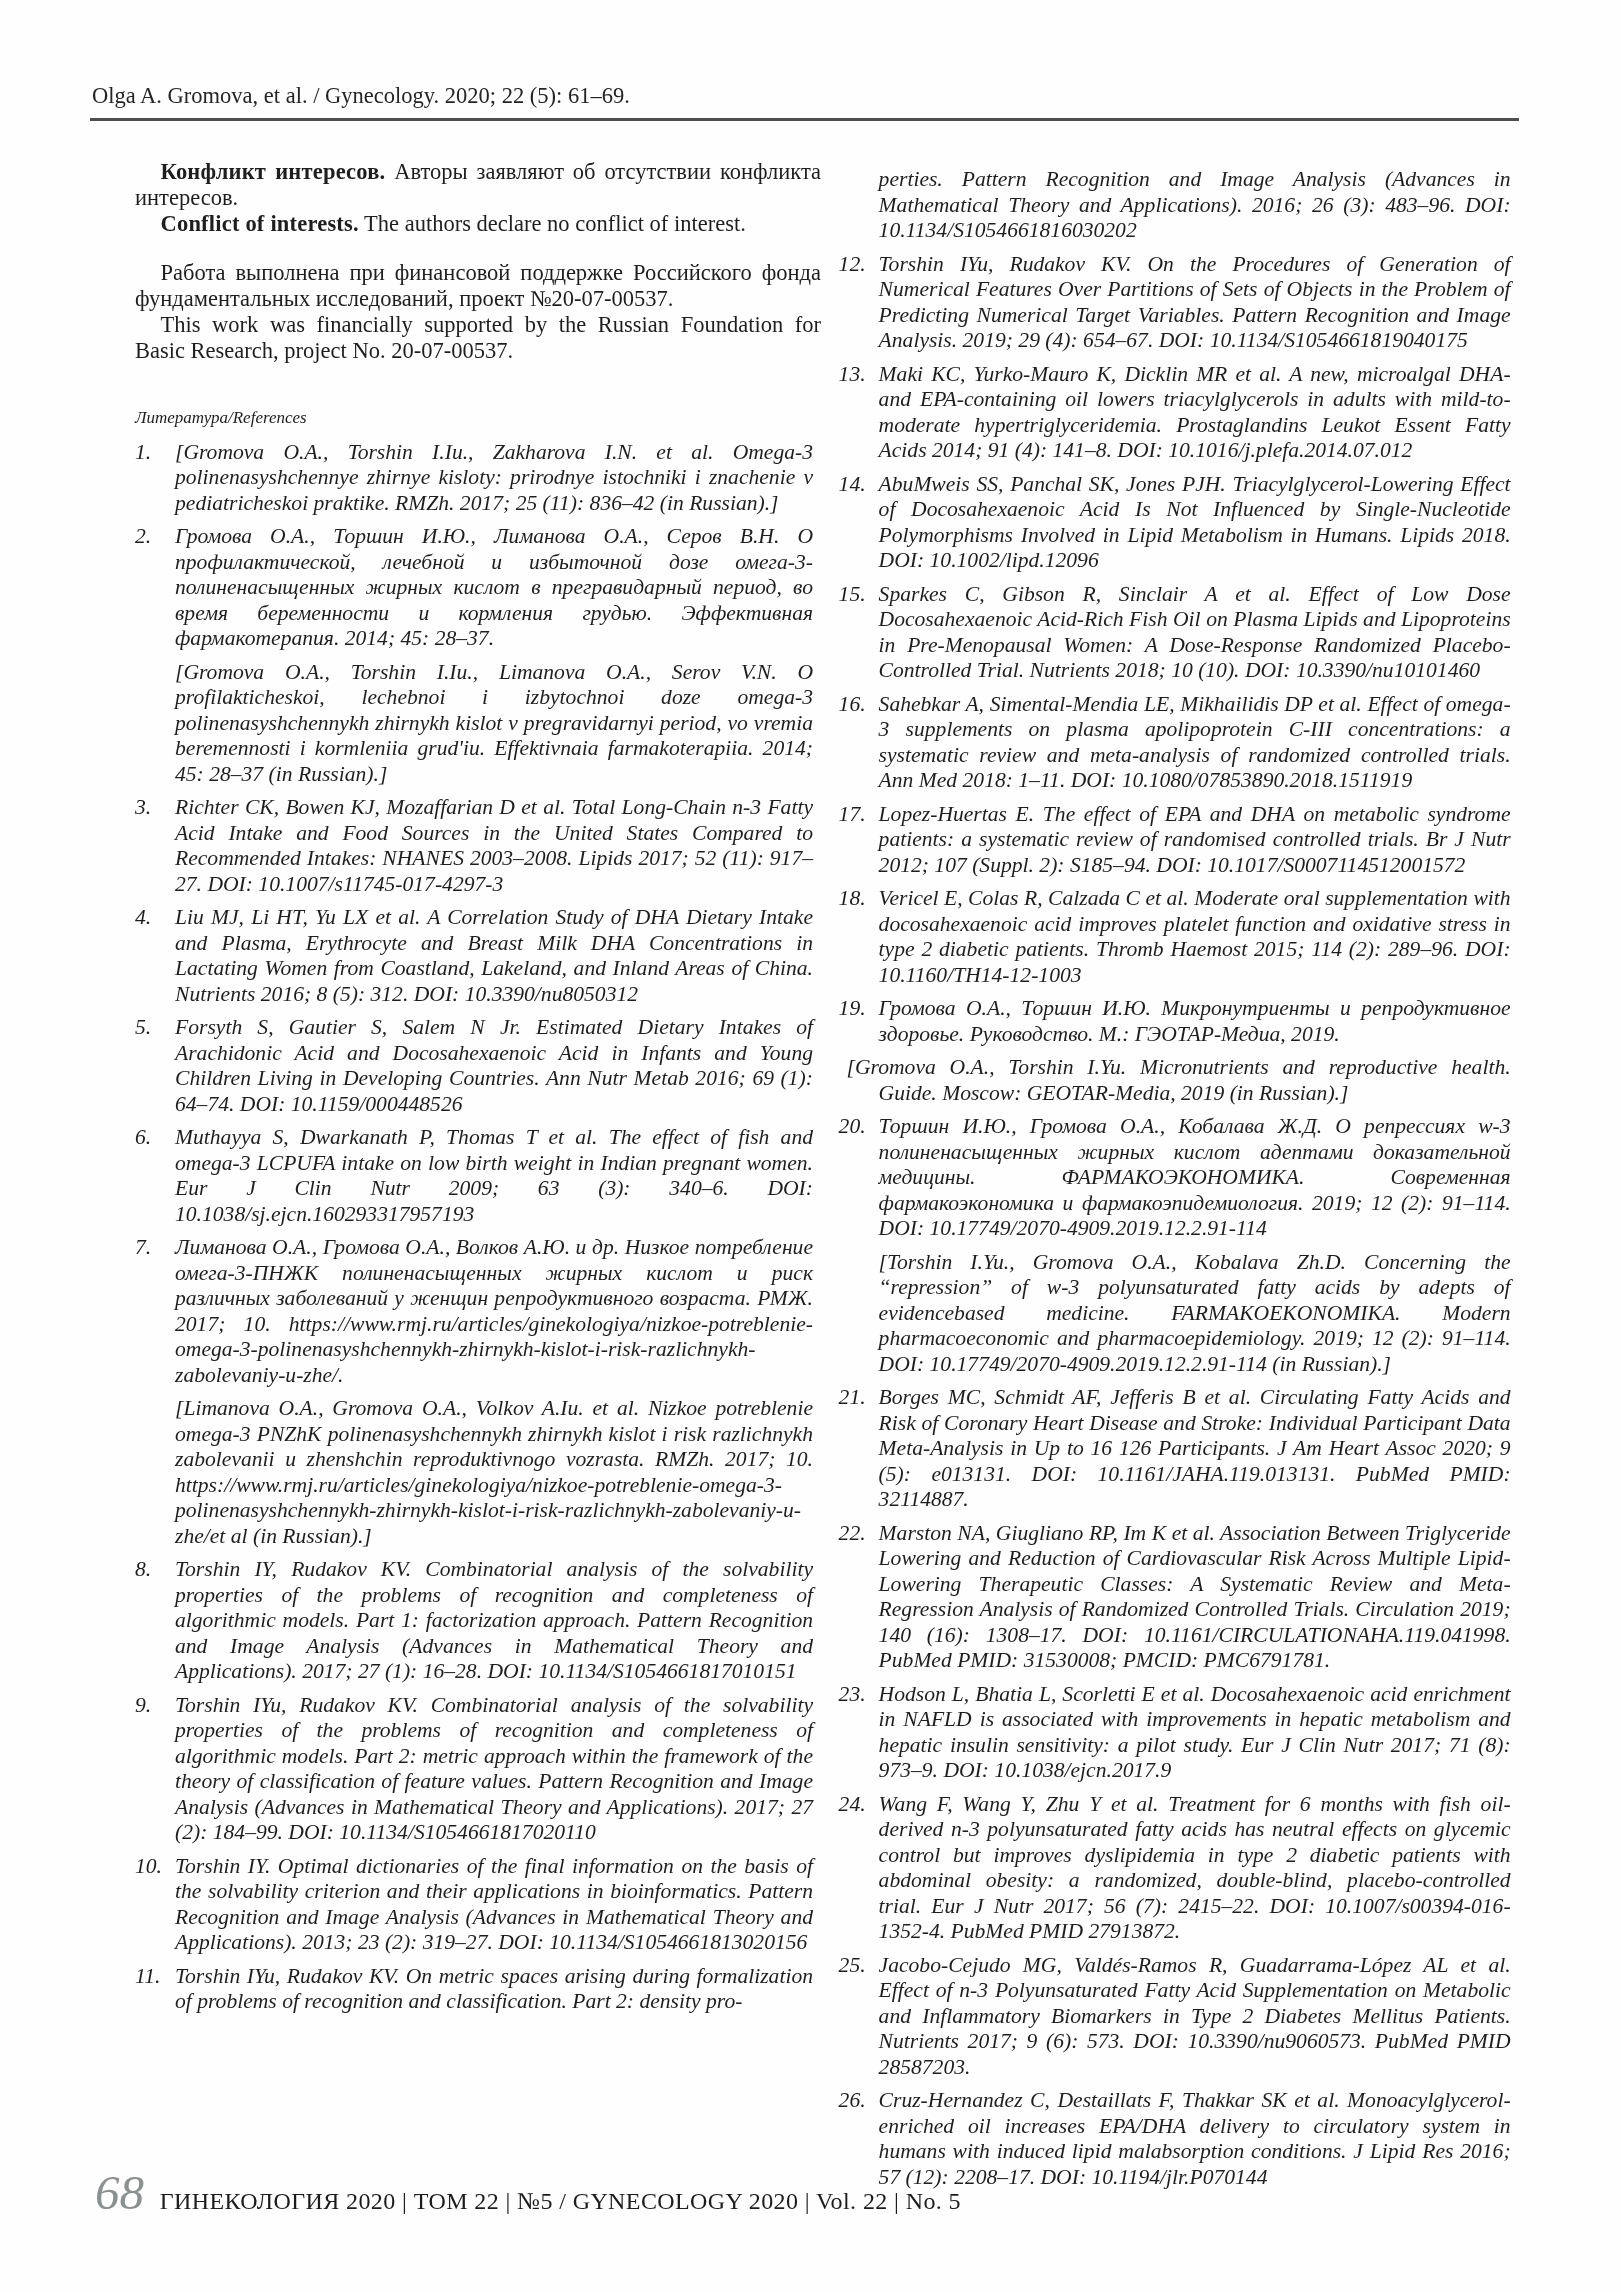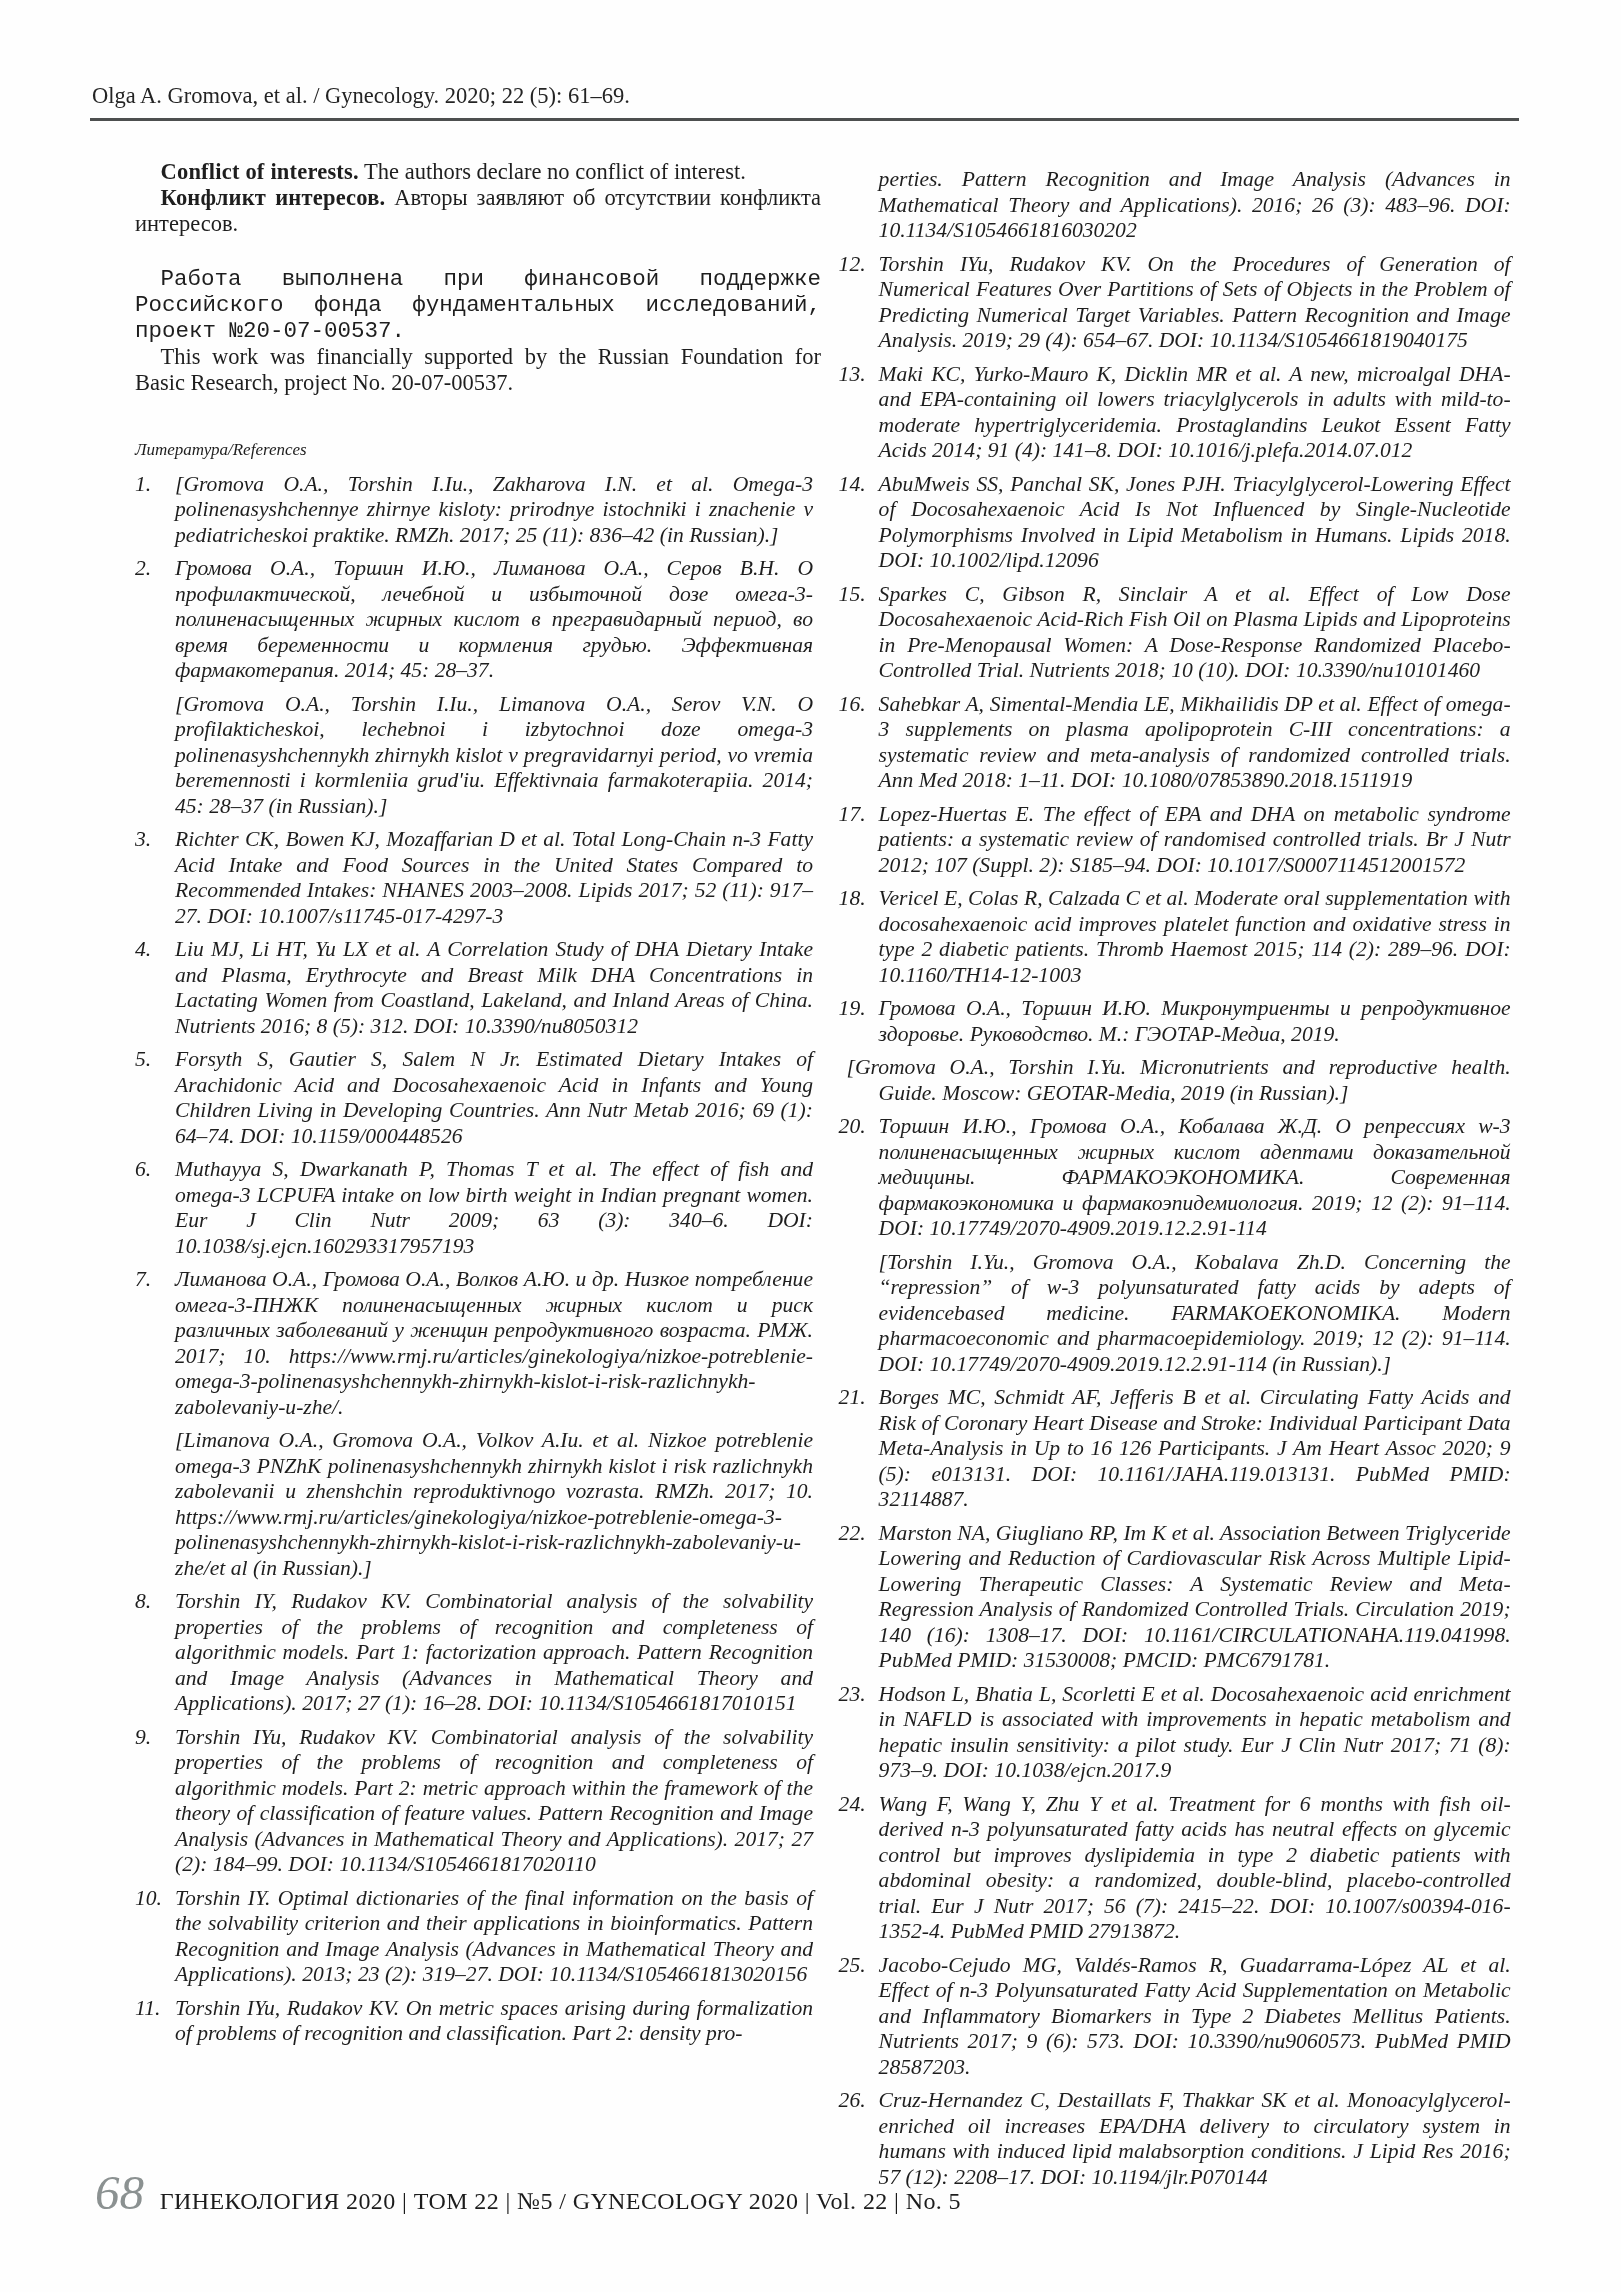--- a/index.html
+++ b/index.html
@@ -41,21 +41,21 @@
   }
   .col { min-width: 0; }
   .fm {
     margin: 0;
     font-size: 22.5px;
     line-height: 26px;
     text-align: justify;
     text-indent: 25.5px;
   }
   .fm b { letter-spacing: 0.2px; }
-  .gap-above { margin-top: 29px; font-family: Liberation Mono, monospace; }
+  .gap-above { margin-top: 23px; }
   .refs-heading {
     margin: 41px 0 4.9px 0;
     font-size: 17px;
     line-height: 26.5px;
     font-weight: normal;
     font-style: italic;
   }
   .ref-list {
     font-style: italic;
     font-size: 21.6px;
@@ -99,22 +99,22 @@
 <body>
 
 <div class="page">
 
   <div class="running-head">Olga A. Gromova, et al. / Gynecology. 2020; 22 (5): 61–69.</div>
   <div class="head-rule"></div>
 
   <main class="columns">
 
     <section class="col">
+      <p class="fm"><b>Конфликт интересов.</b><span> Авторы заявляют об отсутствии конфликта интересов.</span></p>
       <p class="fm"><b>Conflict of interests.</b><span> The authors declare no conflict of interest.</span></p>
-      <p class="fm"><b>Конфликт интересов.</b><span> Авторы заявляют об отсутствии конфликта интересов.</span></p>
       <p class="fm gap-above">Работа выполнена при финансовой поддержке Российского фонда фундаментальных исследований, проект №20-07-00537.</p>
       <p class="fm">This work was financially supported by the Russian Foundation for Basic Research, project No. 20-07-00537.</p>
 
       <h3 class="refs-heading">Литература/References</h3>
       <div class="ref-list">
           <div class="ref">
             <span class="ref-num">1.</span>
             <p class="ref-part">[Gromova O.A., Torshin I.Iu., Zakharova I.N. et al. Omega-3 polinenasyshchennye zhirnye kisloty: prirodnye istochniki i znachenie v pediatricheskoi praktike. RMZh. 2017; 25 (11): 836–42 (in Russian).]</p>
           </div>
           <div class="ref">

